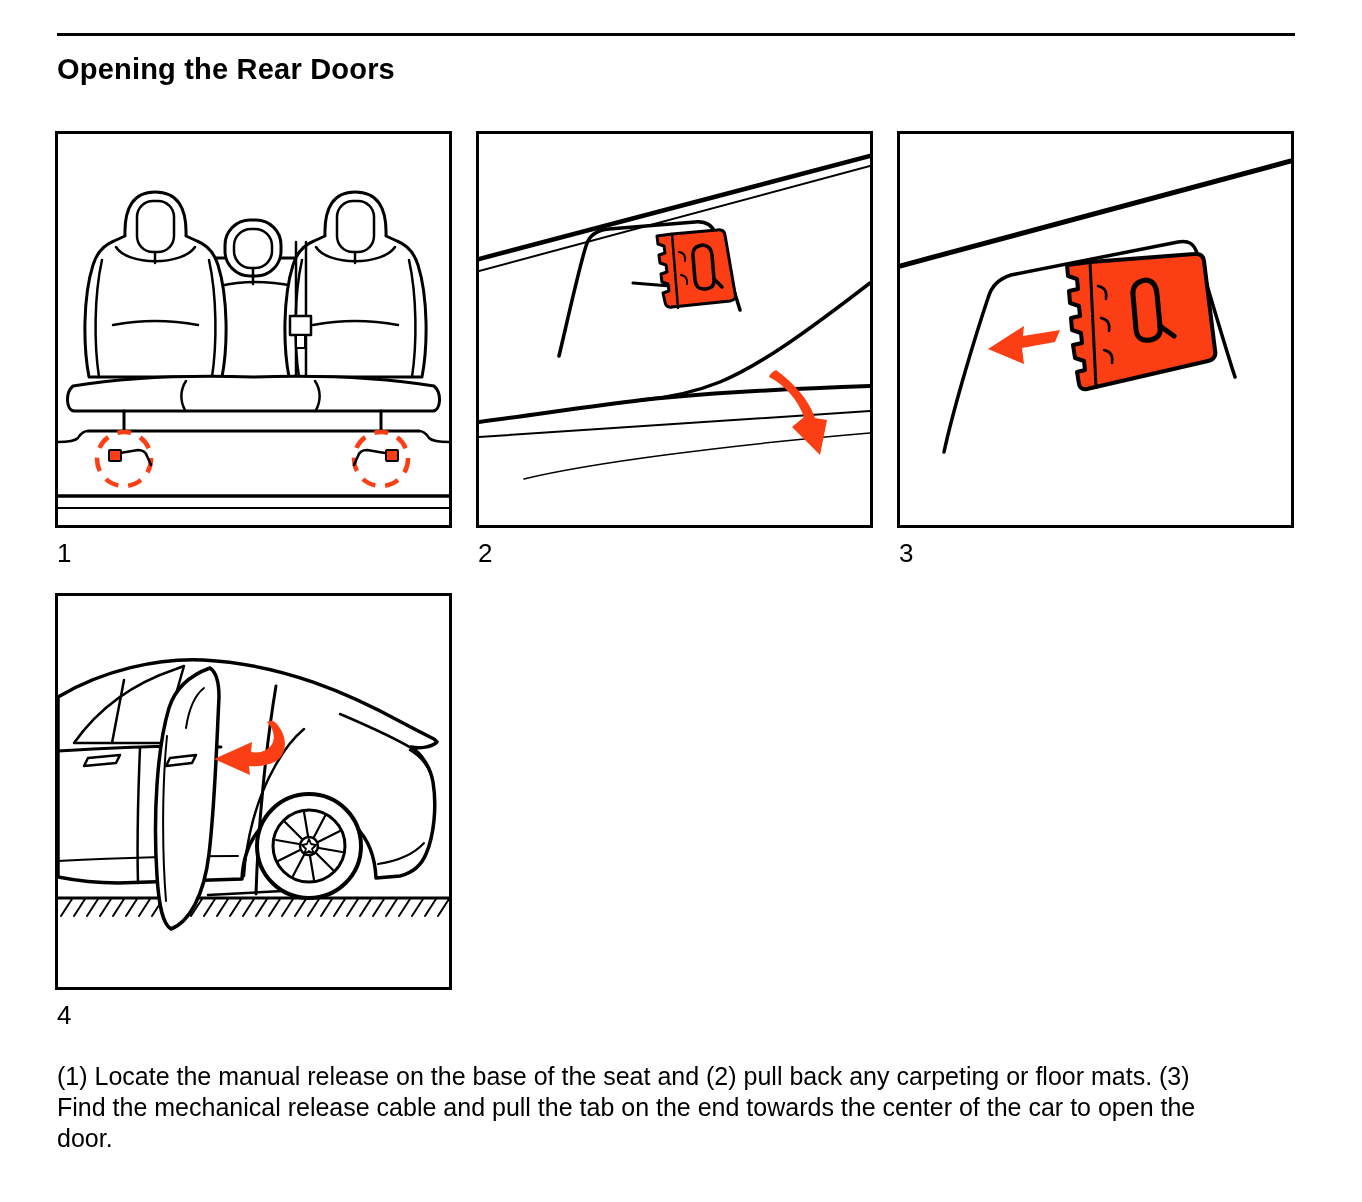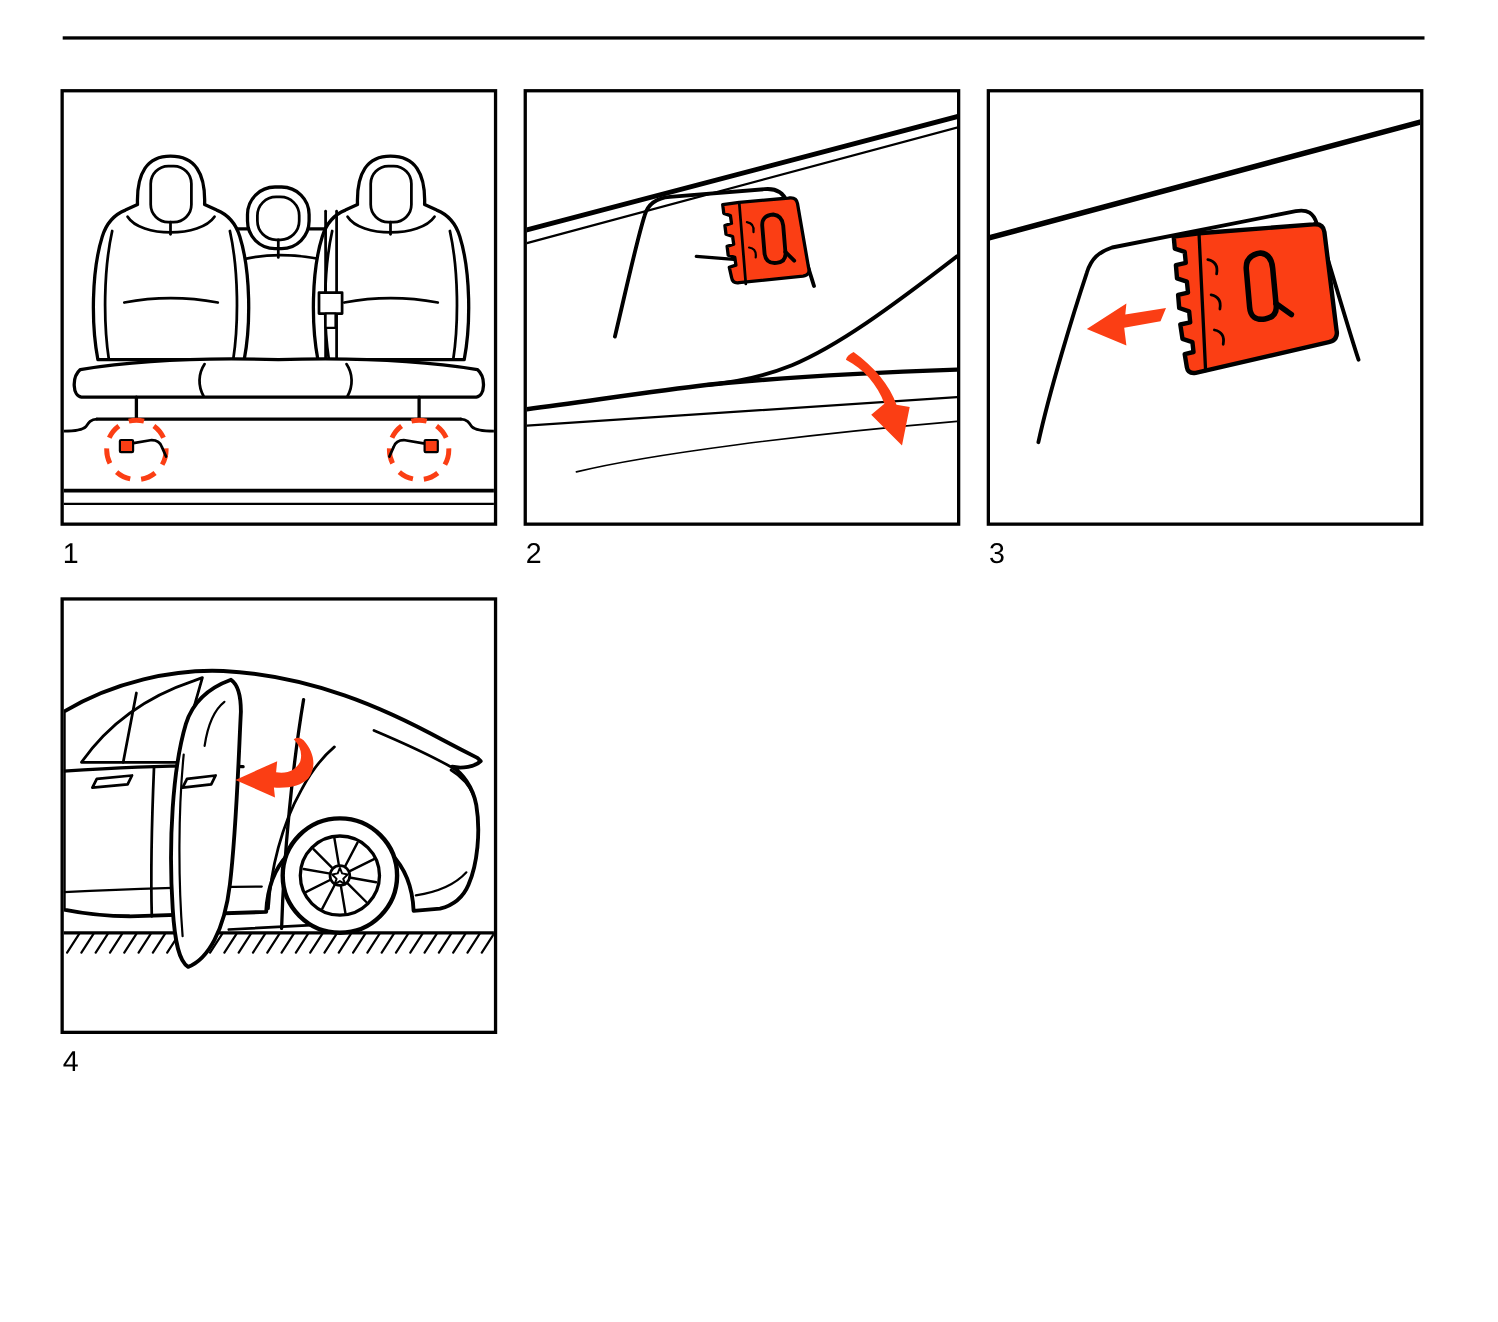--- a/index.html
+++ b/index.html
@@ -37,20 +37,21 @@
   svg .ln{stroke:#000;fill:none;stroke-linecap:round;stroke-linejoin:round;}
   svg .wh{fill:#fff;}
 </style>
 </head>
 <body>
 
 <div class="page">
 
   <hr class="top-rule">
 
+  <h1 class="page-title">Opening the Rear Doors</h1>
 
   <div class="fig-row">
 
     <figure>
       <svg class="panel" viewBox="0 0 391 391">
         <g class="ln" stroke-width="3">
           <path d="M158,124 H240"></path>
           <rect class="wh" x="167" y="86" width="56" height="56" rx="25"></rect>
           <rect x="176" y="95" width="38" height="39" rx="17" stroke-width="2.5"></rect>
           <path d="M195,134 V150" stroke-width="2.5"></path>
@@ -187,14 +188,15 @@
           <path d="M146,92 C137,99 131,112 128,132" stroke-width="2"></path>
           <path d="M109,140 C104,190 104,255 108,305" stroke-width="2"></path>
           <path class="wh" d="M112,162 L138,159 L134,167 L108,170 Z" stroke-width="2.5"></path>
         </g>
         <path class="accent-fill" d="M218,127 C228,138 230,152 222,162 C216,168 205,171 191,170 L192,179 L156,163 L194,146 L193,156 C204,158 212,153 215,146 C217,139 215,132 209,126 Q214,123 218,127 Z"></path>
       </svg>
       <figcaption>4</figcaption>
     </figure>
   </div>
 
+  <p class="caption-text">(1) Locate the manual release on the base of the seat and (2) pull back any carpeting or floor mats. (3) Find the mechanical release cable and pull the tab on the end towards the center of the car to open the door.</p>
 
 </div>
 
 </body></html>

